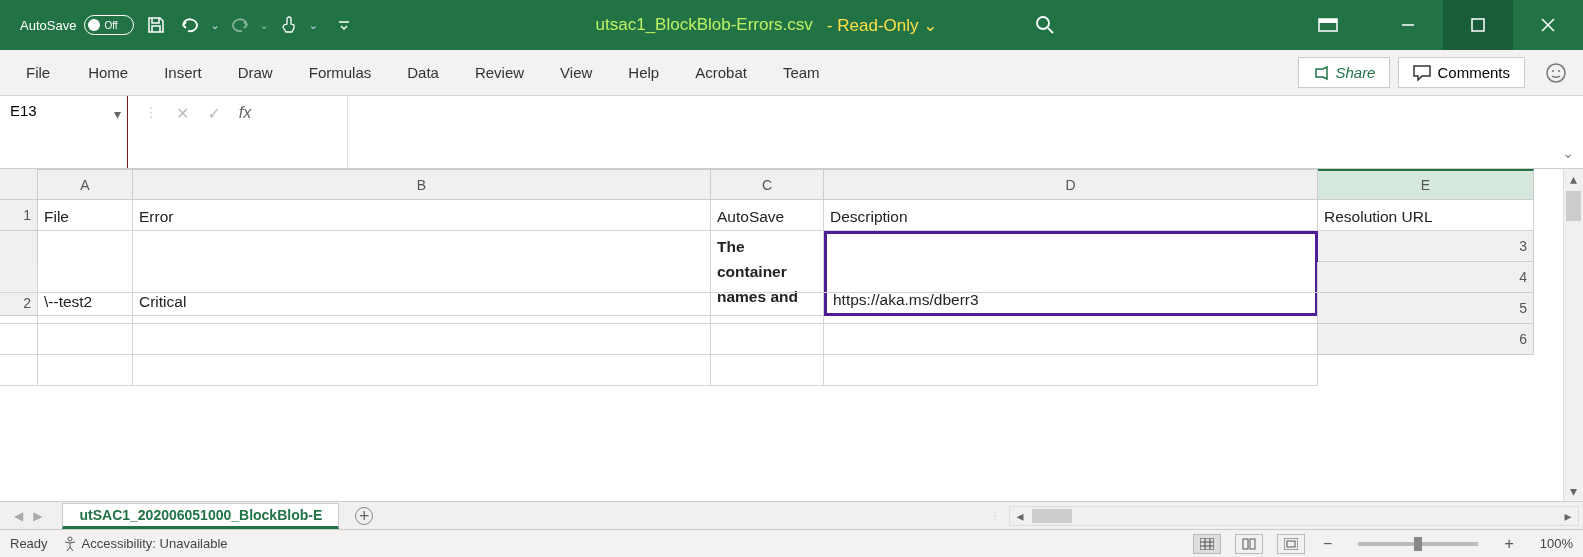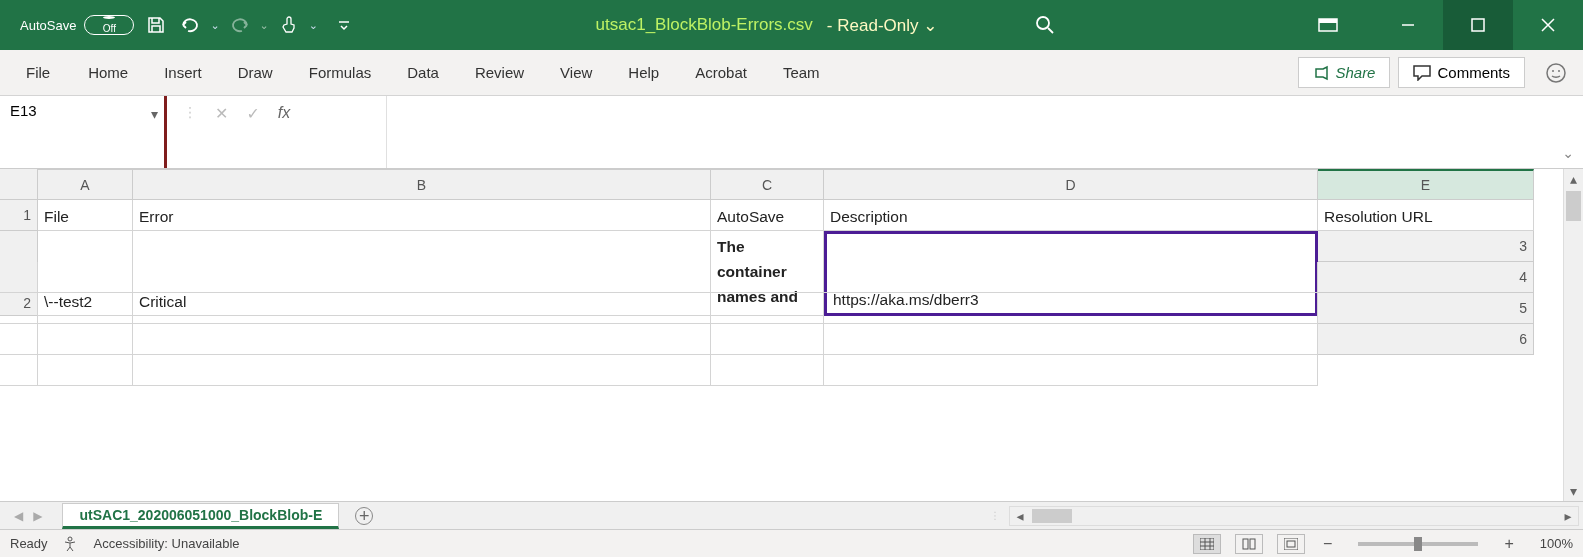--- a/index.html
+++ b/index.html
@@ -3,45 +3,45 @@
   <meta charset="utf-8">
   <style>
     * { margin: 0; padding: 0; box-sizing: border-box; }
     body { font-family: "Segoe UI", sans-serif; font-size: 14px; background: #fff; width: 1583px; height: 557px; overflow: hidden; display: flex; flex-direction: column; }
     
     
     .titlebar { background: #217346; height: 50px; display: flex; align-items: center; color: #fff; }
     .titlebar-left { display: flex; align-items: center; padding-left: 20px; }
     .autosave-group { display: flex; align-items: center; gap: 8px; }
     .autosave-label { font-size: 13px; }
-    .autosave-toggle { width: 50px; height: 20px; border: 1.5px solid #fff; border-radius: 12px; display: flex; align-items: center; padding: 0 3px; gap: 4px; flex-direction: column; }
+    .autosave-toggle { width: 50px; height: 20px; border: 1.5px solid #fff; border-radius: 12px; display: flex; align-items: center; padding: 0 3px; gap: 4px; }
     .autosave-knob { width: 12px; height: 12px; background: #fff; border-radius: 50%; }
     .autosave-off { font-size: 10px; color: #fff; }
     .qat-btn { width: 28px; height: 28px; display: flex; align-items: center; justify-content: center; cursor: pointer; }
     .qat-group { display: flex; align-items: center; gap: 6px; margin-left: 8px; }
     .titlebar-center { flex: 1; display: flex; align-items: center; justify-content: center; gap: 14px; }
     .doc-title { font-size: 17px; color: #bef264; }
-    .read-only { font-size: 17px; color: #fef9c3; }
+    .read-only { font-size: 17px; color: #fde047; }
     .titlebar-right { display: flex; align-items: center; }
     .win-ctrl { width: 70px; height: 50px; display: flex; align-items: center; justify-content: center; cursor: pointer; color: #fff; }
     .win-ctrl.restore-ctrl { background: #185c38; }
     .ribbon-display { margin-right: 10px; }
     
     
     .ribbon { background: #f3f2f1; height: 46px; display: flex; align-items: center; border-bottom: 1px solid #d4d4d4; padding: 0 6px; }
     .ribbon-tab { padding: 8px 18px; font-size: 15px; color: #333; cursor: pointer; }
     .ribbon-tab:first-child { padding-left: 20px; padding-right: 20px; }
     .ribbon-spacer { flex: 1; }
     .share-btn, .comments-btn { background: #fff; border: 1px solid #ccc; padding: 6px 14px; margin: 0 4px; display: flex; align-items: center; gap: 6px; font-size: 15px; cursor: pointer; }
     .share-btn { color: #217346; font-style: italic; }
     .smiley { width: 30px; height: 30px; display:flex;align-items:center;justify-content:center; margin-left: 12px; margin-right: 6px; cursor: pointer; color: #666; font-size: 20px; }
     
     
     .formula-area { display: flex; border-bottom: 1px solid #ccc; background: #fff; }
-    .name-box { width: 167px; height: 72px; border-right: 3px solid #7f1d1d; display: flex; align-items: flex-start; padding: 6px 10px; position:relative; }
+    .name-box { width: 128px; height: 72px; border-right: 1px solid #7f1d1d; display: flex; align-items: flex-start; padding: 6px 10px; position:relative; }
     .name-box input { border: none; font-size: 15px; width: 100px; outline: none; }
     .name-box-dd { position: absolute; right: 6px; top: 10px; color: #666; }
     .fx-controls { width: 220px; height: 72px; display: flex; align-items: flex-start; padding-top: 8px; gap: 18px; padding-left: 16px; border-right: 1px solid #e0e0e0; }
     .fx-btn { color: #bbb; cursor: pointer; font-size: 16px; }
     .fx-label { color: #666; font-style: italic; font-size: 16px; }
     .formula-input { flex: 1; border: none; padding: 8px; font-size: 15px; outline: none; position: relative; }
     .formula-expand { position: absolute; right: 6px; bottom: 0; color: #888; cursor: pointer; width: 18px; height: 30px; display: flex; align-items: center; justify-content: center; }
     .formula-wrap { flex:1; position: relative; display: flex; }
     
     
@@ -279,21 +279,21 @@
   <div class="sheetbar-drag">⋮</div>
   <div class="hscroll-region">
     <div class="hscroll-arrow">◂</div>
     <div class="hscroll-thumb"></div>
     <div class="hscroll-arrow" style="margin-left:auto">▸</div>
   </div>
 </div>
 
 <div class="statusbar">
   <span>Ready</span>
-  <span style="display:flex;align-items:center;gap:16px;">
+  <span style="display:flex;align-items:center;gap:4px;">
     <svg width="16" height="16" viewBox="0 0 16 16">
         <circle cx="8" cy="3" r="2" fill="none" stroke="#555"></circle>
         <path d="M3 6l5 1 5-1M8 7v4m-3 4l3-4 3 4" fill="none" stroke="#555"></path>
       </svg>
     <span>Accessibility: Unavailable</span>
   </span>
   <div class="statusbar-spacer"></div>
   <div class="view-btn active">
       <svg width="14" height="12" viewBox="0 0 14 12">
         <rect x="0" y="0" width="14" height="12" fill="none" stroke="#555"></rect>

